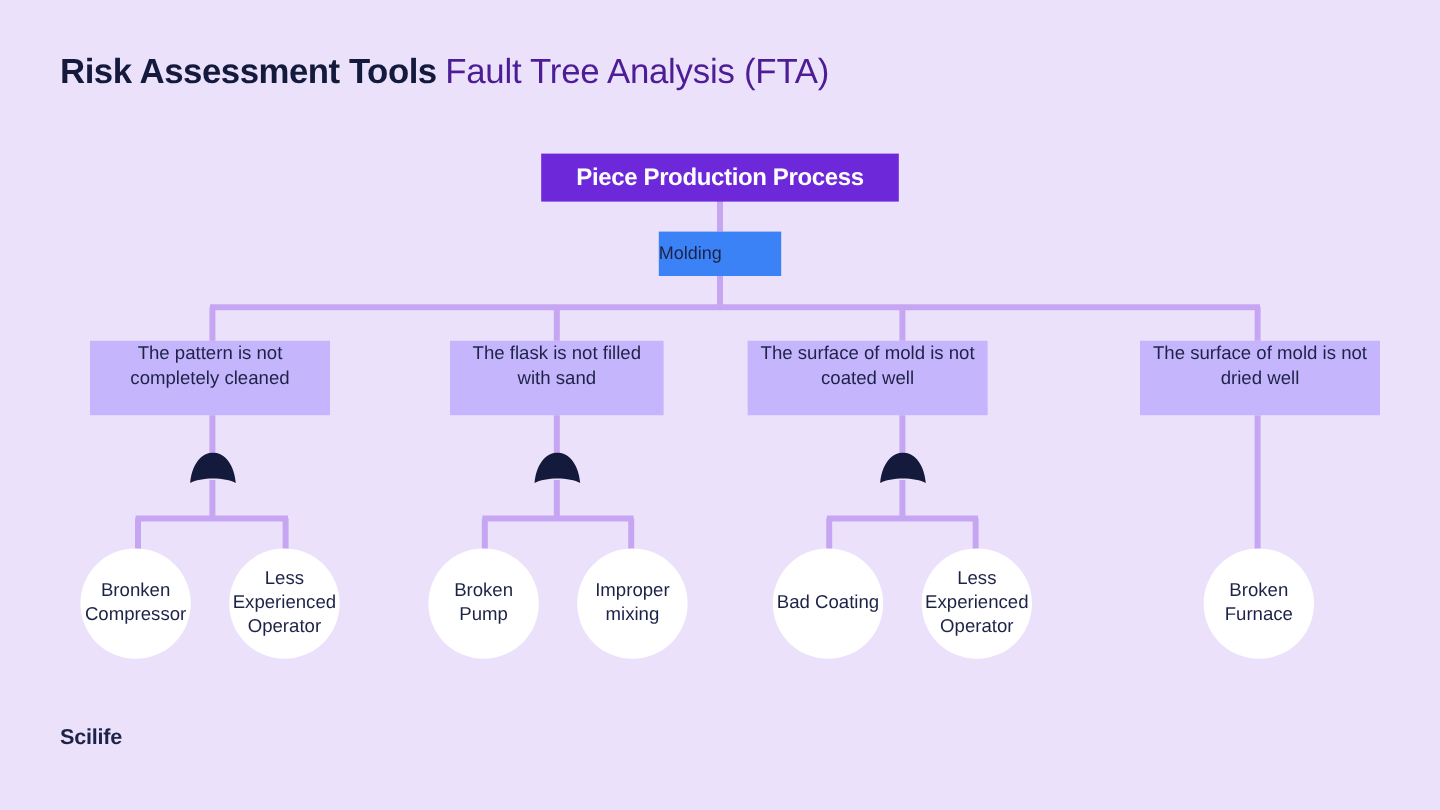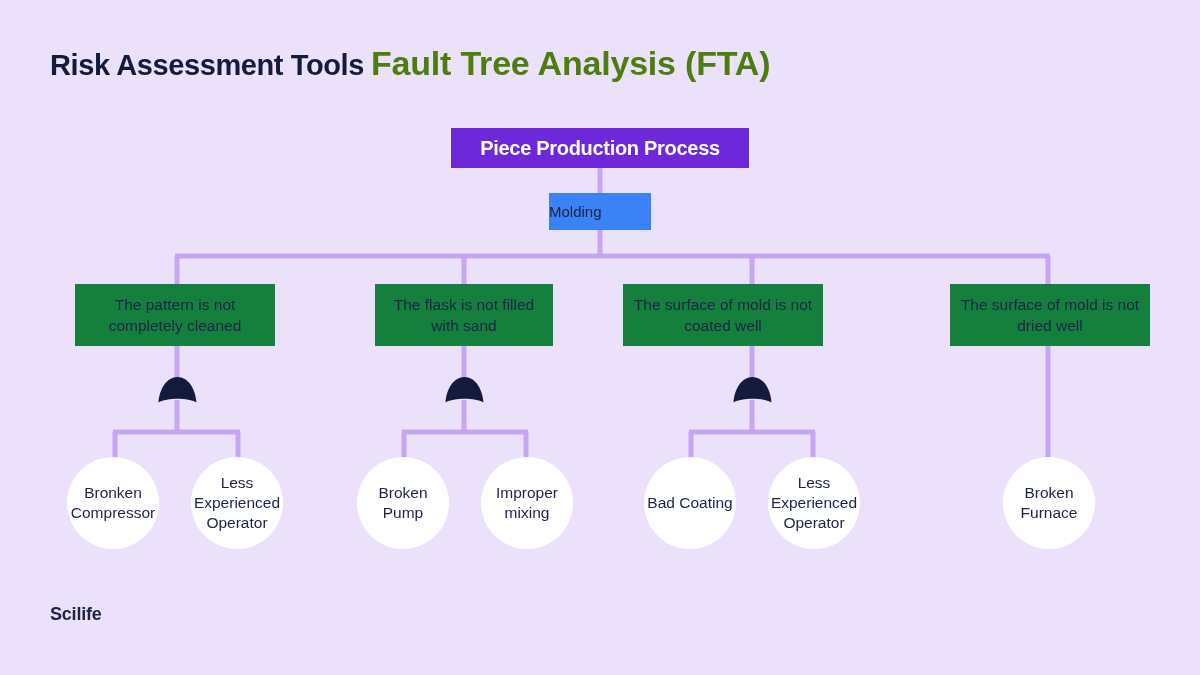--- a/index.html
+++ b/index.html
@@ -26,23 +26,23 @@
     top: 44px;
     white-space: nowrap;
   }
   #header .title-bold {
     font-size: 29px;
     font-weight: bold;
     color: #141a3c;
     letter-spacing: -0.4px;
   }
   #header .title-light {
-    font-size: 34px;
-    font-weight: bold;
-    color: #4d7c0f;
+    font-size: 29px;
+    font-weight: normal;
+    color: #4c1d95;
     letter-spacing: -0.2px;
     margin-left: 7px;
   }
 
   
   #wires {
     position: absolute;
     left: 0; top: 0;
     width: 1200px; height: 675px;
   }
@@ -55,26 +55,26 @@
     font-size: 20px;
     font-weight: bold;
     letter-spacing: -0.3px;
     display: flex;
     align-items: center;
     justify-content: center;
     text-align: center;
   }
   .node-box {
     position: absolute;
-    background: #15803d;
+    background: #c4b5fd;
     color: #1d2347;
     font-size: 15.5px;
     line-height: 21px;
     display: flex;
-    align-items: center;
+    align-items: flex-start;
     justify-content: center;
     text-align: center;
     padding: 0 8px;
     box-sizing: border-box;
   }
   .node-sub {
     position: absolute;
     background: #3b82f6;
     color: #1d2347;
     font-size: 15px;

